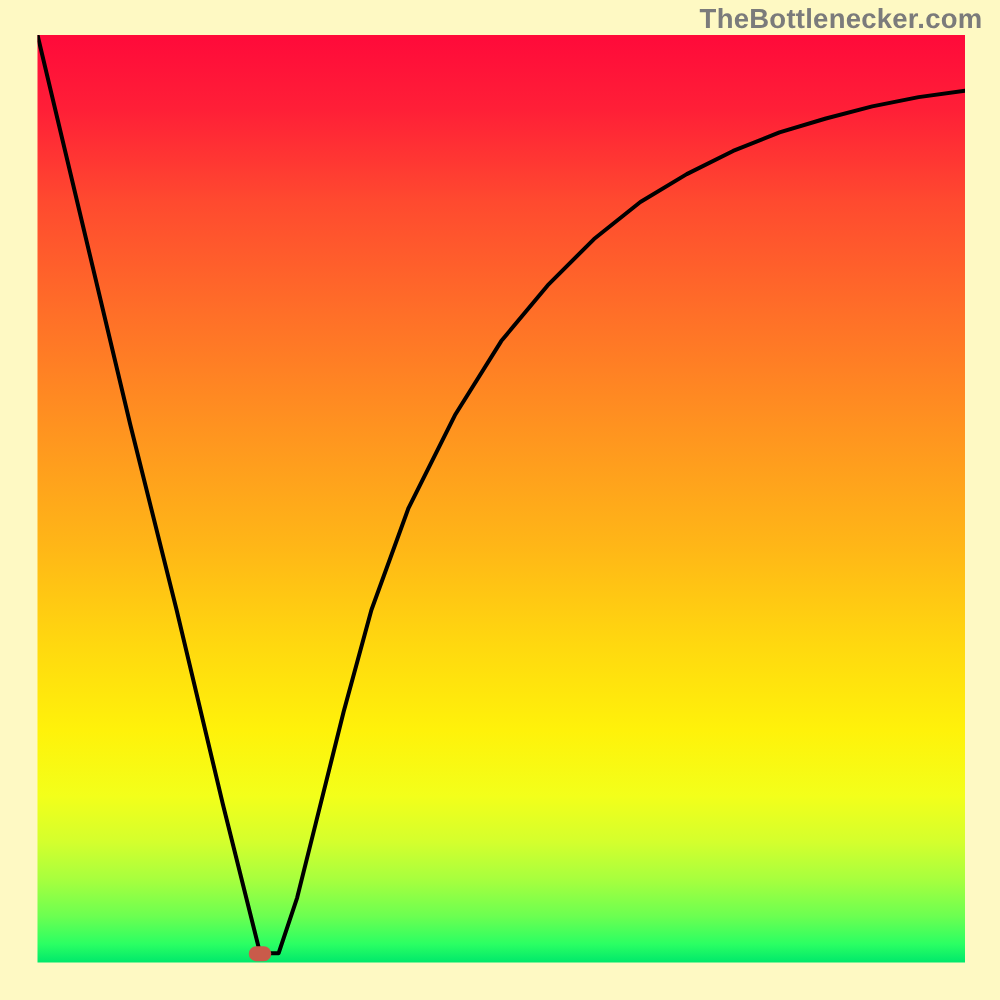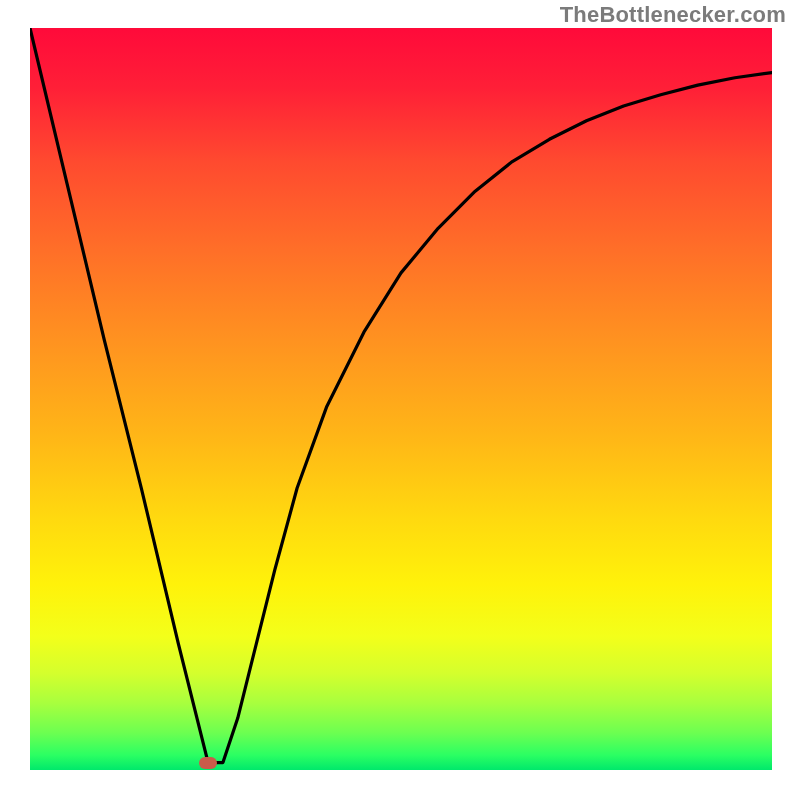--- a/index.html
+++ b/index.html
@@ -8,21 +8,21 @@
     width: 800px;
     height: 800px;
     background: #000;
     overflow: hidden;
     font-family: Arial, Helvetica, sans-serif;
   }
   .frame {
     position: relative;
     width: 800px;
     height: 800px;
-    background: #ffffff;
+    background: #fef9c3;
   }
   .watermark {
     position: absolute;
     top: 2px;
     right: 14px;
     color: #7b7b7b;
     font-size: 22px;
     font-weight: 600;
     letter-spacing: 0.2px;
     z-index: 10;

